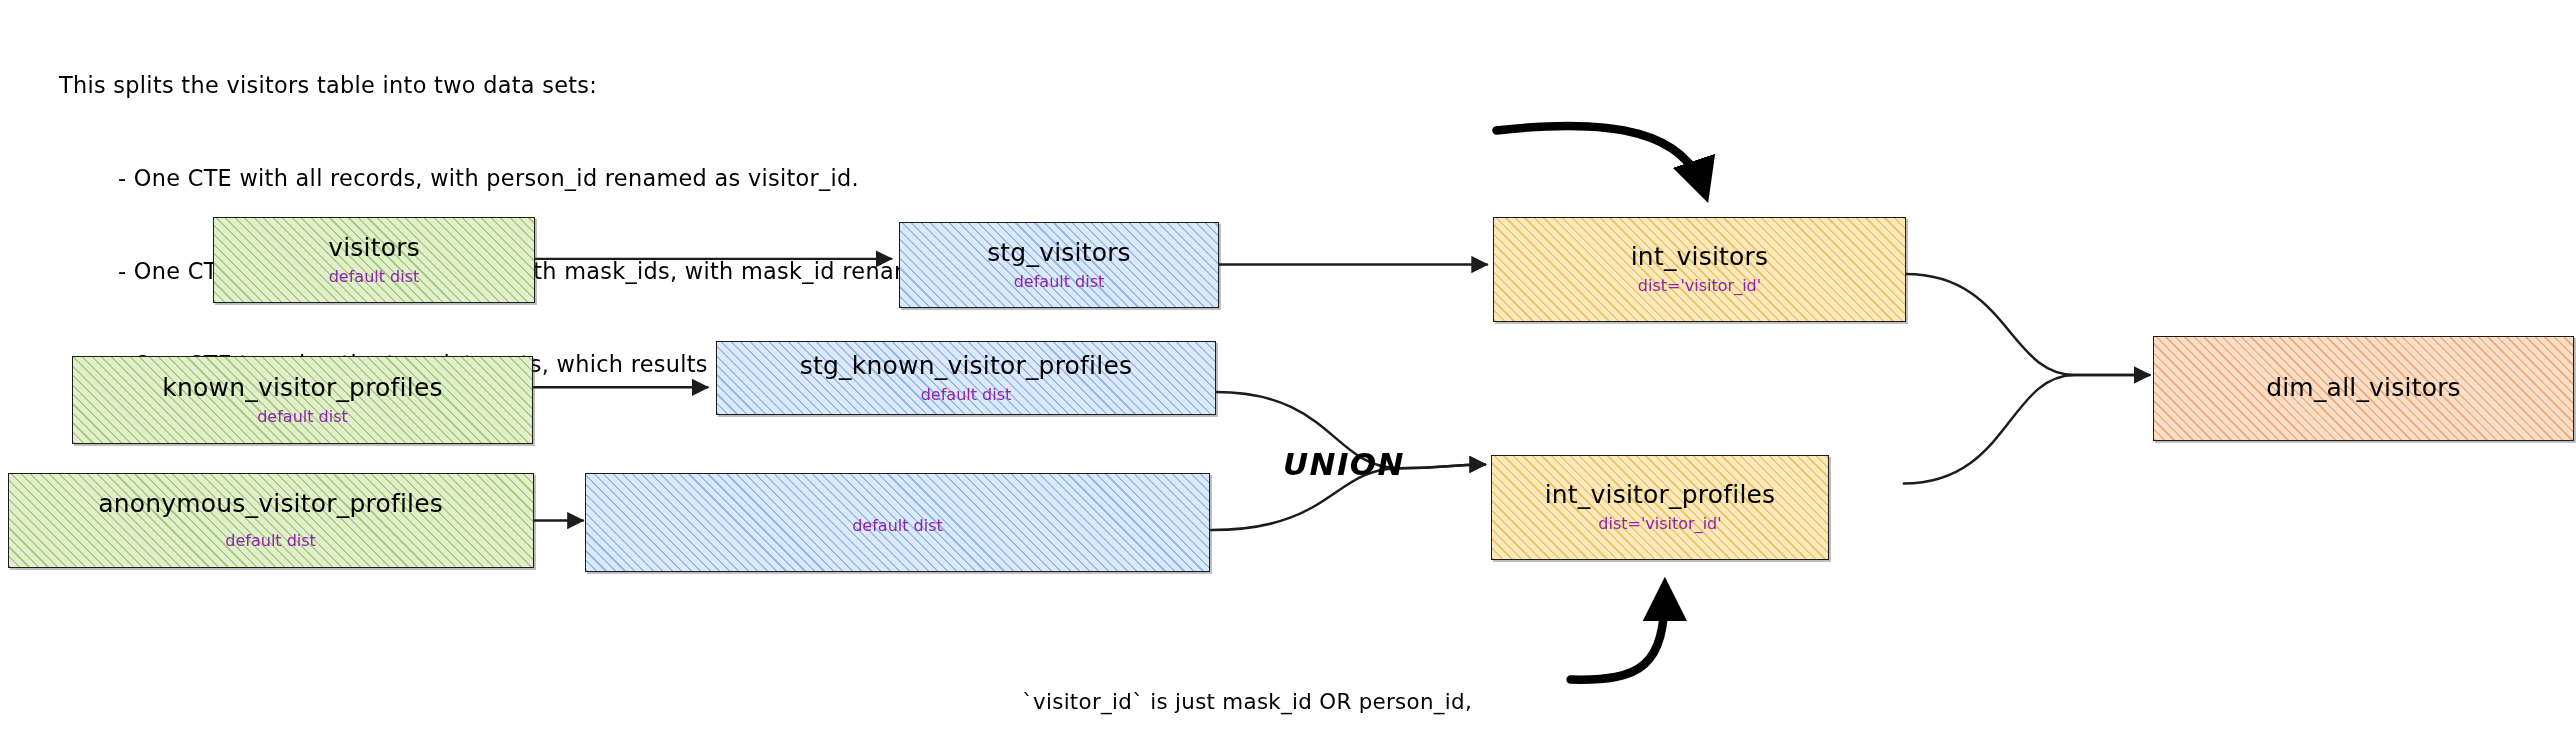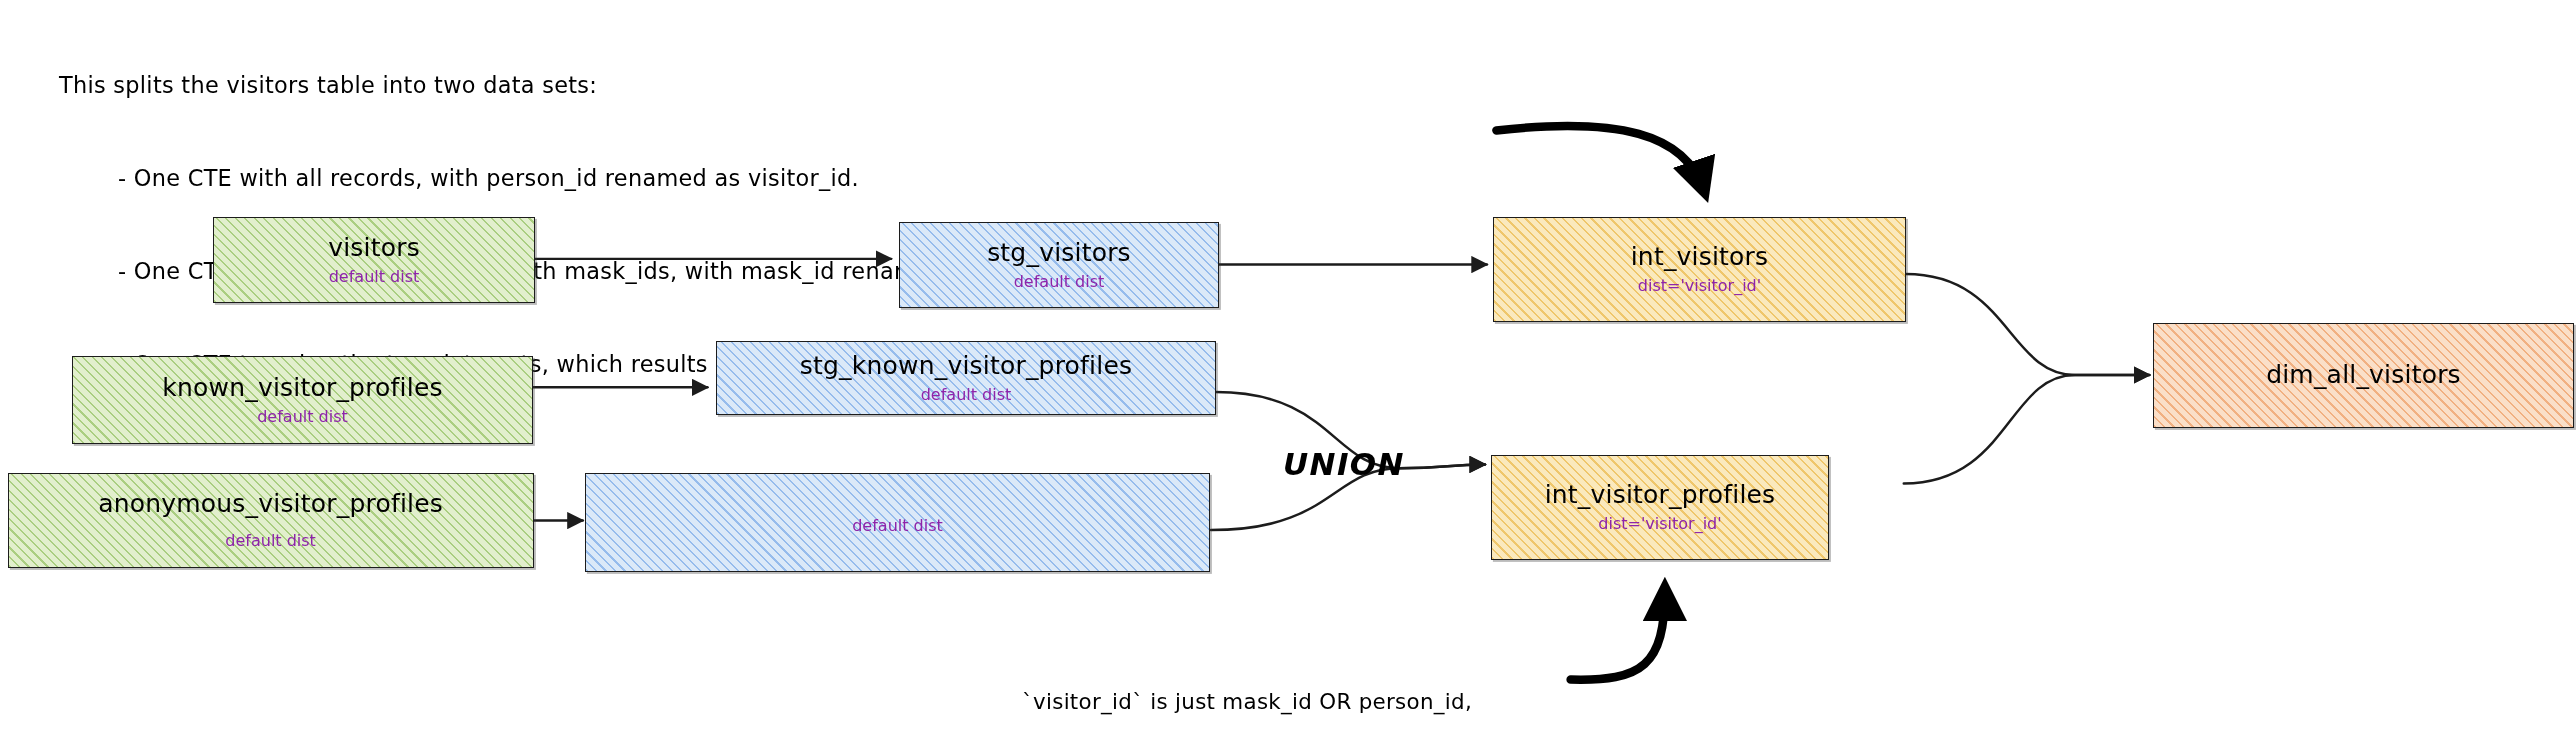--- a/index.html
+++ b/index.html
@@ -123,20 +123,21 @@
       rgba(255,255,255,0) 6.7px);
   }
   .fill-salmon {
     background-color: #fadfc8;
     background-image: repeating-linear-gradient(
       45deg,
       rgba(232,130,60,0.50) 0px,
       rgba(232,130,60,0.50) 1.7px,
       rgba(255,255,255,0) 1.7px,
       rgba(255,255,255,0) 6.7px);
+    margin-top: 13px;
   }
 </style>
 </head>
 <body>
 
 <div id="canvas">
 
   <svg id="edges" viewBox="0 0 2706 787" xmlns="http://www.w3.org/2000/svg">
     <defs>
       <marker id="arrow" viewBox="0 0 10 10" refX="9" refY="5" markerWidth="7" markerHeight="7" orient="auto-start-reverse">

